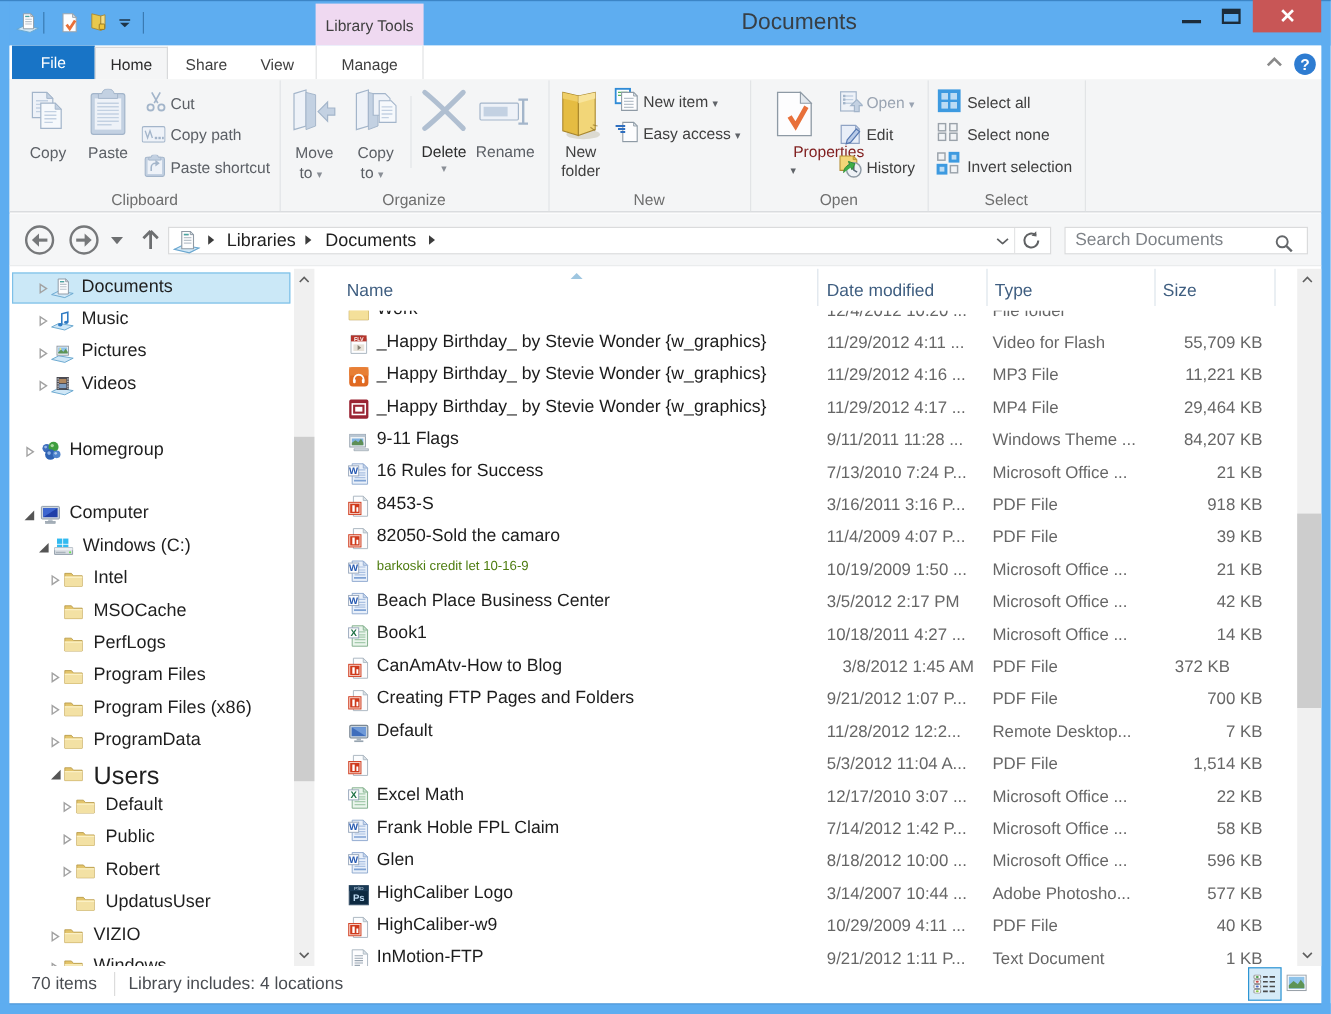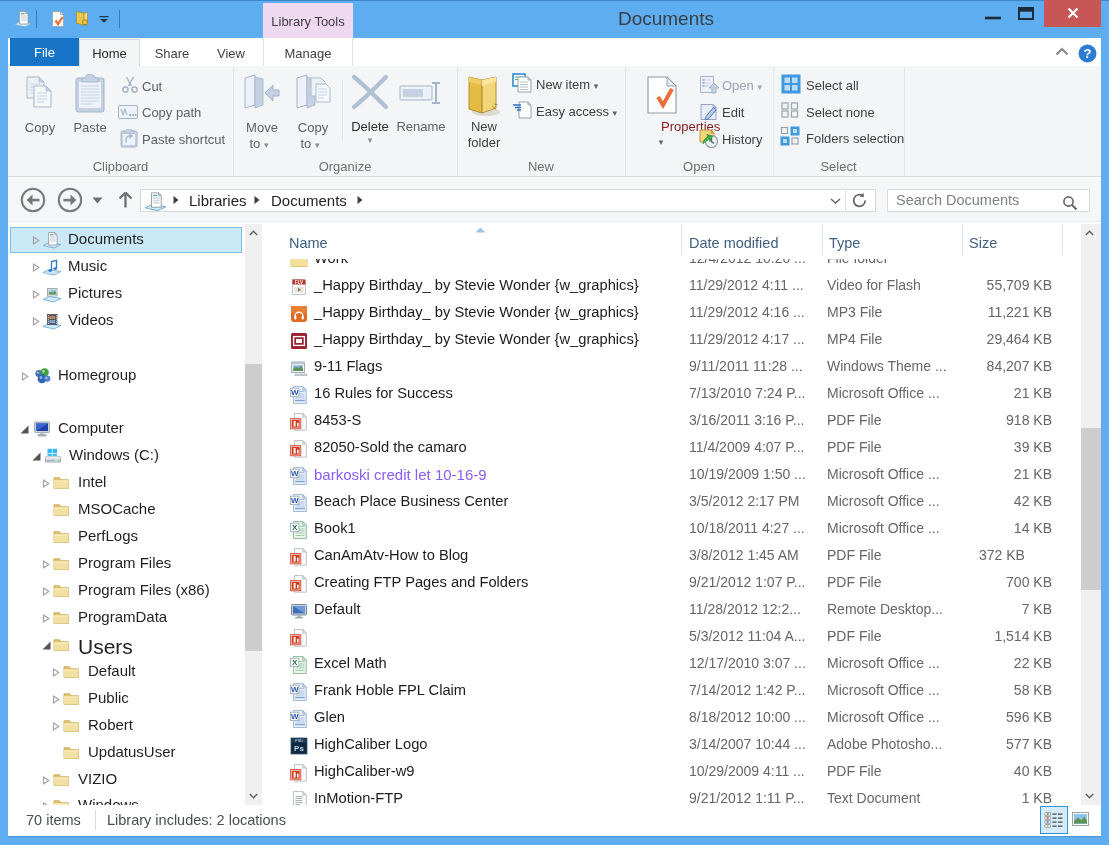--- a/index.html
+++ b/index.html
@@ -301,21 +301,21 @@
 <g fill="#3d9ae0">
         <rect x="10.5" y="0.5" width="9" height="9"></rect>
         <rect x="0.5" y="10.5" width="9" height="9"></rect>
       </g>
 <g fill="#bcdcf4">
         <rect x="13" y="3" width="4" height="4"></rect>
         <rect x="3" y="13" width="4" height="4"></rect>
       </g>
     </svg>
   </div>
-<div class="txt" style="left:806px;top:131px;font-size:13px;color:#3f3f3f">Folders selection</div>
+<div class="txt" style="left:806px;top:131px;font-size:13px;color:#3f3f3f">Invert selection</div>
 <div class="abs" style="left:8px;top:178px;width:1093px;height:44px;background:#f5f6f7;border-bottom:1px solid #e8e9ea"></div>
 <div class="abs" style="left:20px;top:187px">
     <svg width="26" height="26" viewBox="0 0 26 26">
       <circle cx="13" cy="13" r="11.2" fill="#f5f6f7" stroke="#76787a" stroke-width="2"></circle>
 <rect x="10" y="11.8" width="9.5" height="2.6" fill="#76787a"></rect>
 <path d="M12.5 7.6 L6.6 13.1 L12.5 18.6 Z" fill="#76787a"></path>
     </svg>
   </div>
 <div class="abs" style="left:57px;top:187px">
     <svg width="26" height="26" viewBox="0 0 26 26">
@@ -806,21 +806,21 @@
         <path d="M4.5 1.5 h9.2 l3.6 3.6 V18.5 H4.5 Z" fill="#e9f0fa" stroke="#8fa9cf" stroke-width="0.8"></path>
 <path d="M13.7 1.5 l3.6 3.6 h-3.6 Z" fill="#c8d8ee" stroke="#8fa9cf" stroke-width="0.7"></path>
 <g stroke="#a9c0e2" stroke-width="1">
           <path d="M9.5 6.5 h6 M6.5 9 h9 M6.5 11 h9 M6.5 13 h9"></path>
         </g>
 <path d="M6 15.5 h10" stroke="#7ea2d4" stroke-width="1.4"></path>
 <rect x="1.5" y="3.2" width="8.4" height="8.4" fill="#fdfdfe" stroke="#9aa9bd" stroke-width="0.8"></rect>
 <text x="5.7" y="10" font-family="Liberation Sans" font-size="8" font-weight="bold" fill="#2458b0" text-anchor="middle">W</text>
       </svg>
     </div>
-<div class="txt" style="left:52px;top:207px;font-size:15px;color:#8b5cf6">barkoski credit let 10-16-9</div>
+<div class="txt" style="left:52px;top:207px;font-size:11px;color:#4d7c0f">barkoski credit let 10-16-9</div>
 <div class="txt" style="left:427px;top:207px;font-size:14px;color:#666666">10/19/2009 1:50 ...</div>
 <div class="txt" style="left:565px;top:207px;font-size:14px;color:#666666">Microsoft Office ...</div>
 <div class="txt" style="left:690px;top:207px;width:100px;text-align:right;font-size:14px;color:#666666">21 KB</div>
 <div class="abs" style="left:27px;top:234px">
       <svg width="20" height="20" viewBox="0 0 20 20">
         <path d="M4.5 1.5 h9.2 l3.6 3.6 V18.5 H4.5 Z" fill="#e9f0fa" stroke="#8fa9cf" stroke-width="0.8"></path>
 <path d="M13.7 1.5 l3.6 3.6 h-3.6 Z" fill="#c8d8ee" stroke="#8fa9cf" stroke-width="0.7"></path>
 <g stroke="#a9c0e2" stroke-width="1">
           <path d="M9.5 6.5 h6 M6.5 9 h9 M6.5 11 h9 M6.5 13 h9"></path>
         </g>
@@ -851,21 +851,21 @@
 <div class="abs" style="left:27px;top:288px">
       <svg width="20" height="20" viewBox="0 0 20 20">
         <path d="M5.5 1.5 h8.2 l3.6 3.6 V18.2 H5.5 Z" fill="#fcfdfe" stroke="#aab6c0" stroke-width="0.8"></path>
 <path d="M13.7 1.5 l3.6 3.6 h-3.6 Z" fill="#dde4ea" stroke="#aab6c0" stroke-width="0.7"></path>
 <rect x="1.2" y="6.2" width="11" height="11" fill="#cf3a1c"></rect>
 <rect x="2.4" y="7.4" width="8.6" height="8.6" fill="none" stroke="#f6cdc2" stroke-width="0.9"></rect>
 <path d="M4.6 9 h2 v5.5 h-2 Z M8 10.8 h1.6 v3.7 H8 Z" fill="#ffffff"></path>
       </svg>
     </div>
 <div class="txt" style="left:52px;top:288px;font-size:14.7px;color:#1c1c1c">CanAmAtv-How to Blog</div>
-<div class="txt" style="left:427px;top:288px;font-size:14px;color:#666666">3/8/2012 1:45 AM</div>
+<div class="txt" style="left:440px;top:288px;font-size:14px;color:#666666">3/8/2012 1:45 AM</div>
 <div class="txt" style="left:565px;top:288px;font-size:14px;color:#666666">PDF File</div>
 <div class="txt" style="left:690px;top:288px;width:100px;text-align:center;font-size:14px;color:#666666">372 KB</div>
 <div class="abs" style="left:27px;top:315px">
       <svg width="20" height="20" viewBox="0 0 20 20">
         <path d="M5.5 1.5 h8.2 l3.6 3.6 V18.2 H5.5 Z" fill="#fcfdfe" stroke="#aab6c0" stroke-width="0.8"></path>
 <path d="M13.7 1.5 l3.6 3.6 h-3.6 Z" fill="#dde4ea" stroke="#aab6c0" stroke-width="0.7"></path>
 <rect x="1.2" y="6.2" width="11" height="11" fill="#cf3a1c"></rect>
 <rect x="2.4" y="7.4" width="8.6" height="8.6" fill="none" stroke="#f6cdc2" stroke-width="0.9"></rect>
 <path d="M4.6 9 h2 v5.5 h-2 Z M8 10.8 h1.6 v3.7 H8 Z" fill="#ffffff"></path>
       </svg>
@@ -981,21 +981,21 @@
       </svg>
     </div>
 <div class="txt" style="left:52px;top:531px;font-size:14.7px;color:#1c1c1c">InMotion-FTP</div>
 <div class="txt" style="left:427px;top:531px;font-size:14px;color:#666666">9/21/2012 1:11 P...</div>
 <div class="txt" style="left:565px;top:531px;font-size:14px;color:#666666">Text Document</div>
 <div class="txt" style="left:690px;top:531px;width:100px;text-align:right;font-size:14px;color:#666666">1 KB</div>
 </div>
 <div class="abs" style="left:8px;top:805px;width:1093px;height:31px;background:#fff"></div>
 <div class="txt" style="left:26px;top:812px;font-size:14.5px;color:#4a4d52">70 items</div>
 <div class="abs" style="left:95px;top:810px;width:1px;height:20px;background:#dcdcdc"></div>
-<div class="txt" style="left:107px;top:812px;font-size:14.5px;color:#4a4d52">Library includes: 2 locations</div>
+<div class="txt" style="left:107px;top:812px;font-size:14.5px;color:#4a4d52">Library includes: 4 locations</div>
 <div class="abs" style="left:1040px;top:806px;width:28px;height:28px;background:#d6ebf8;border:1px solid #2d95d4"></div>
 <div class="abs" style="left:1044px;top:812px">
     <svg width="20" height="16" viewBox="0 0 20 16">
       <g fill="#fdfdfe" stroke="#8a8a8a" stroke-width="0.8">
         <rect x="1" y="0.5" width="5.5" height="3.2" rx="0.8"></rect>
         <rect x="1" y="4.5" width="5.5" height="3.2" rx="0.8"></rect>
         <rect x="1" y="8.5" width="5.5" height="3.2" rx="0.8"></rect>
         <rect x="1" y="12.5" width="5.5" height="3.2" rx="0.8"></rect>
       </g>
 <g fill="#4a9e4a">

